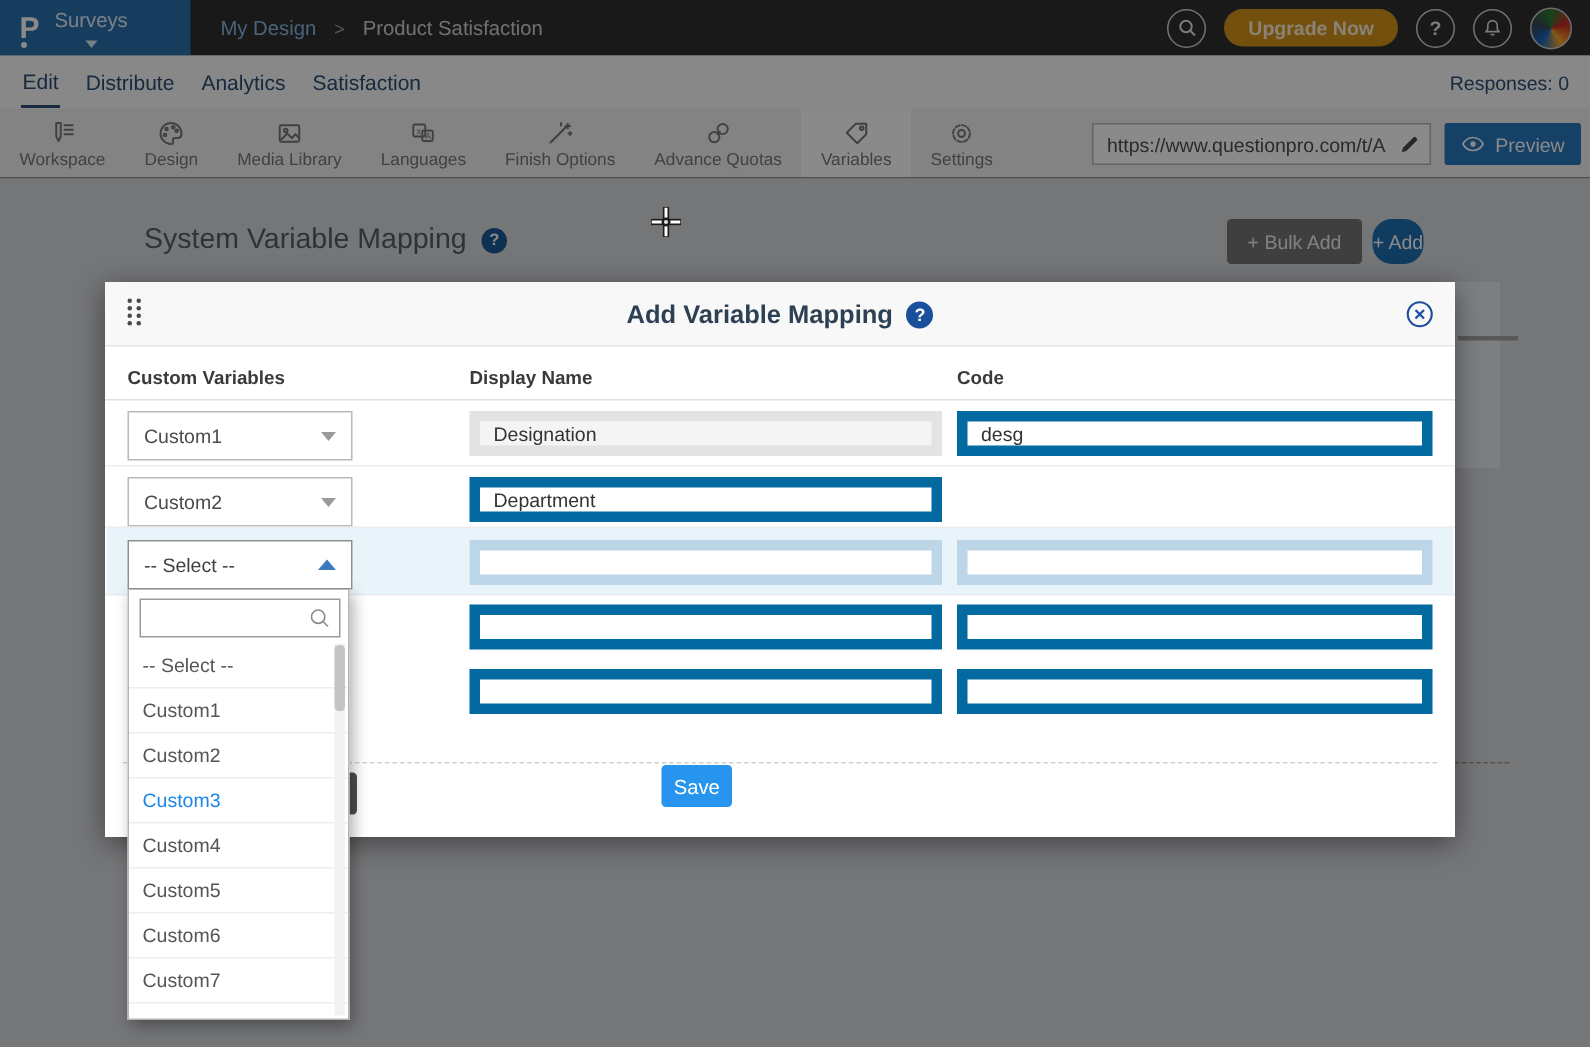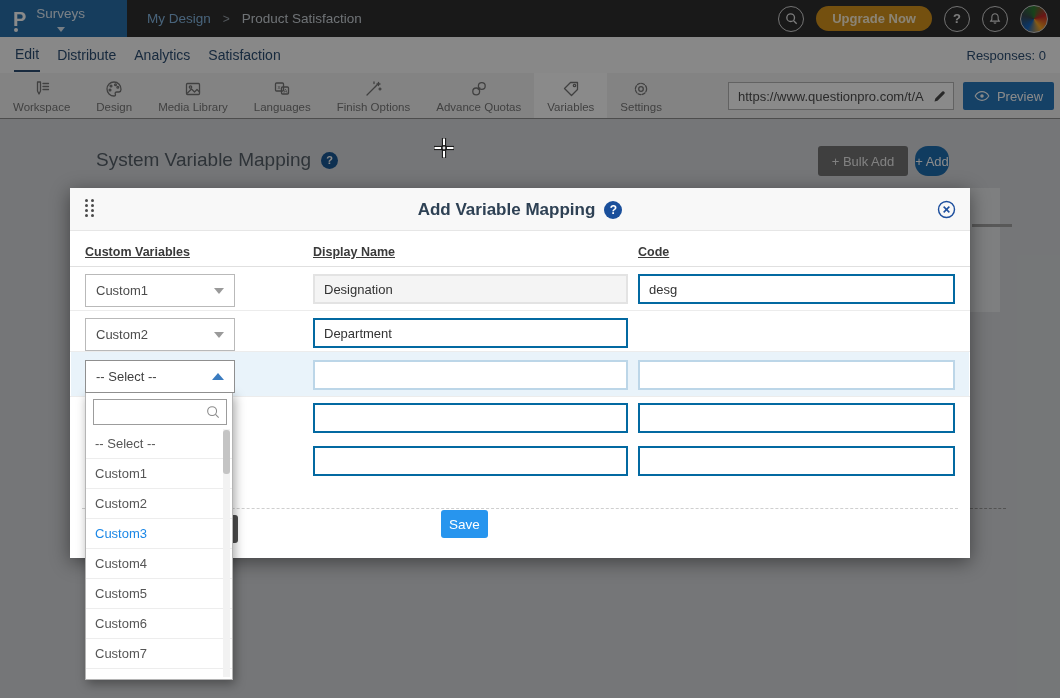--- a/index.html
+++ b/index.html
@@ -55,27 +55,27 @@
 
   
   .modal { position:absolute; left:70px; top:188px; width:900px; height:370px; background:#fff; z-index:20; box-shadow:0 4px 18px rgba(0,0,0,.45); }
   .m-head { position:absolute; left:0; top:0; width:100%; height:43px; background:#f8f8f8; border-bottom:1px solid #e6e6e6; }
   .drag-handle { position:absolute; left:15px; top:11px; width:11px; height:21px; display:grid; grid-template-columns:repeat(2,3px); grid-template-rows:repeat(4,3px); gap:2px 3px; }
   .drag-handle i { background:#4a4a4a; border-radius:50%; }
   .m-title-wrap { position:absolute; left:0; top:0; width:100%; height:43px; display:flex; align-items:center; justify-content:center; gap:9px; }
   .m-title { font-size:17px; font-weight:bold; color:#2e4154; }
   .m-help { width:18px; height:18px; border-radius:50%; background:#1a4f9b; color:#fff; font-size:12px; font-weight:bold; display:flex; align-items:center; justify-content:center; }
   .m-close { position:absolute; right:14px; top:12px; width:19px; height:19px; }
-  .col-label { position:absolute; font-size:12.5px; font-weight:bold; color:#3a3a3a; top:57px;text-decoration:underline; }
+  .col-label { position:absolute; font-size:12.5px; font-weight:bold; color:#3a3a3a; top:57px; }
   .hdr-rule { position:absolute; left:0; top:78px; width:100%; border-top:1px solid #e0e0e0; }
   .row-rule { position:absolute; left:0; width:100%; border-top:1px solid #ececec; }
   .hl-row { position:absolute; left:1px; top:164px; width:898px; height:44px; background:#e9f3fa; }
   .sel { position:absolute; width:150px; height:33px; background:#fff; border:1px solid #b9b9b9; display:flex; align-items:center; padding:0 10px; font-size:13px; color:#4c4c4c; justify-content:space-between; }
   .chev { width:0; height:0; border-left:5px solid transparent; border-right:5px solid transparent; border-top:6px solid #9a9a9a; }
-  .inp { position:absolute; height:30px; border:2px solid #0369a1; background:#fff; font-size:13px; color:#333; padding:0 9px; font-family:inherit; outline:none; }
+  .inp { position:absolute; height:30px; border:7px solid #0369a1; background:#fff; font-size:13px; color:#333; padding:0 9px; font-family:inherit; outline:none; }
   .inp.gray { background:#f4f4f4; border-color:#e3e3e3; }
   .inp.blue { border-color:#bcd6e8; }
   .c-display { left:243px; width:315px; }
   .c-code { left:568px; width:317px; }
   .m-dash { position:absolute; left:12px; top:320px; width:876px; border-top:1px dashed #cfcfcf; }
   .hidden-btn { position:absolute; left:100px; top:327px; width:68px; height:28px; background:#4f4f4f; border:none; border-radius:3px; z-index:21; }
   .save-btn { position:absolute; left:371px; top:322px; width:47px; height:28px; background:#2795ee; color:#fff; border:none; border-radius:3px; font-size:13.5px; z-index:21; }
 
   
   .dd-control { position:absolute; left:85px; top:360px; width:150px; height:33px; background:#fff; border:1px solid #8f8f8f; display:flex; align-items:center; justify-content:space-between; padding:0 10px; font-size:13px; color:#3f3f3f; z-index:31; }

